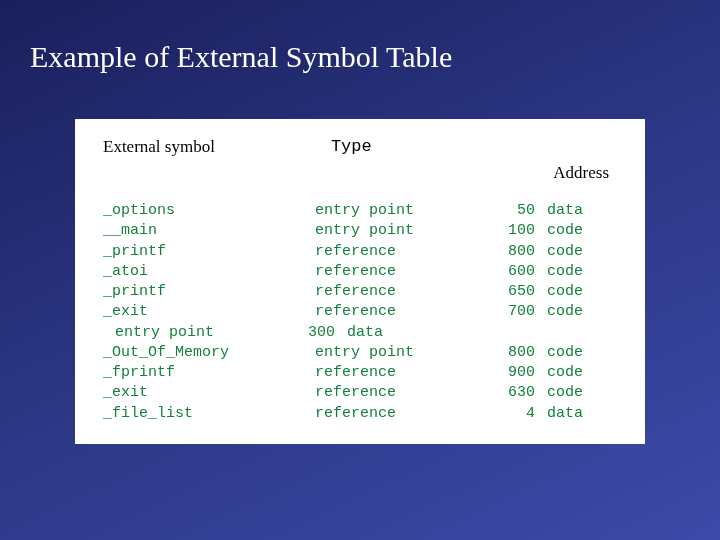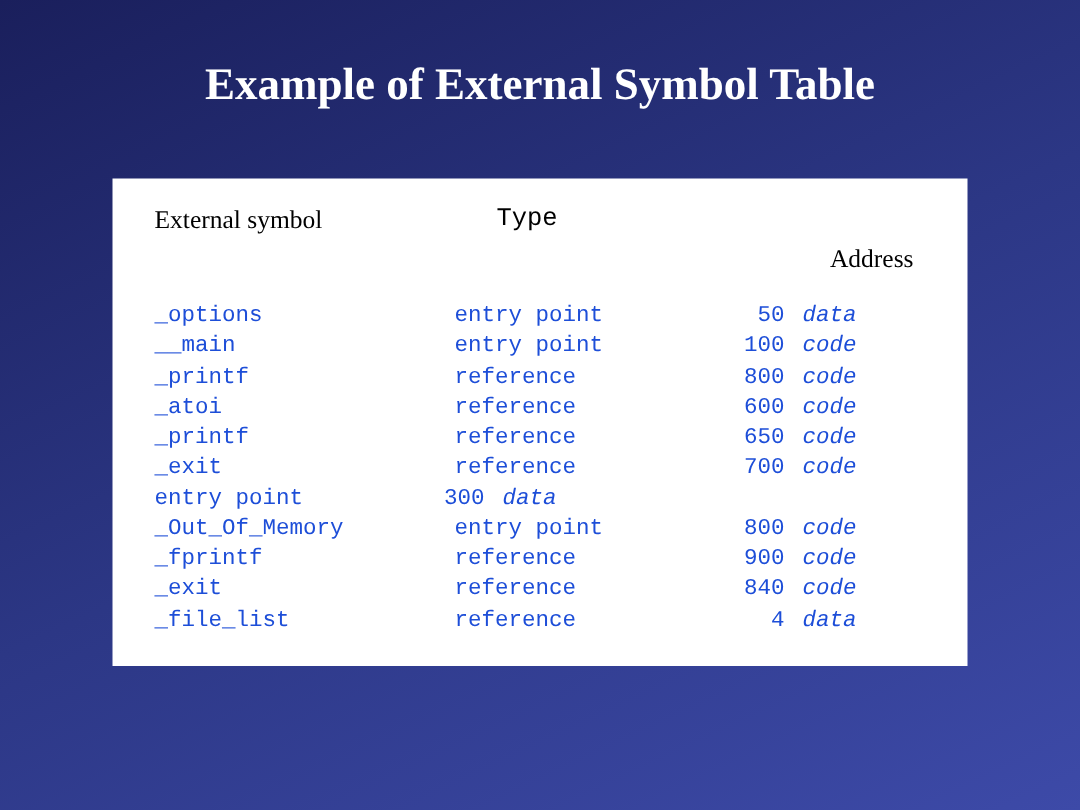--- a/index.html
+++ b/index.html
@@ -16,23 +16,22 @@
   .slide {
     position: relative;
     width: 720px;
     height: 540px;
     box-sizing: border-box;
     padding: 40px 30px 30px 30px;
   }
   .title {
     color: #ffffff;
     font-size: 30px;
-    text-align: center;
     margin: 0 0 45px 0;
-    font-weight: bold;
+    font-weight: normal;
   }
   .panel {
     background: #ffffff;
     width: 570px;
     margin: 0 auto;
     padding: 18px 28px 20px 28px;
     box-sizing: border-box;
     color: #000000;
   }
   .headers {
@@ -43,30 +42,30 @@
     color: #000;
     gap: 44px;
   }
   .headers .hcol1 { width: 220px; }
   .headers .hcol2 { width: 170px; text-align: left; font-family: Liberation Mono, monospace; }
   .headers .hcol3 { width: 110px; text-align: right; padding-right: 8px; margin-top: 26px; }
   .rows {
     font-family: "Courier New", Courier, monospace;
     font-size: 15px;
     line-height: 1.35;
-    color: #1d4ed8;
+    color: #15803d;
   }
   .row {
     display: flex;
     white-space: pre;
   }
   .c1 { width: 200px; }
-  .c2 { width: 170px; }
+  .c2 { width: 170px; margin-left: 12px; }
   .c3 { width: 50px; text-align: right; }
-  .c4 { padding-left: 12px; font-style: italic; }
+  .c4 { padding-left: 12px; }
 </style>
 </head>
 <body>
 
 <div class="slide">
   <h1 class="title">Example of External Symbol Table</h1>
 
   <div class="panel">
     <div class="headers">
       <div class="hcol1">External symbol</div>
@@ -76,17 +75,17 @@
     <div class="rows" id="rows-container">
         <div class="row"><span class="c1">_options</span><span class="c2">entry point</span><span class="c3">50</span><span class="c4">data</span></div>
         <div class="row"><span class="c1">__main</span><span class="c2">entry point</span><span class="c3">100</span><span class="c4">code</span></div>
         <div class="row"><span class="c1">_printf</span><span class="c2">reference</span><span class="c3">800</span><span class="c4">code</span></div>
         <div class="row"><span class="c1">_atoi</span><span class="c2">reference</span><span class="c3">600</span><span class="c4">code</span></div>
         <div class="row"><span class="c1">_printf</span><span class="c2">reference</span><span class="c3">650</span><span class="c4">code</span></div>
         <div class="row"><span class="c1">_exit</span><span class="c2">reference</span><span class="c3">700</span><span class="c4">code</span></div>
         <div class="row"><span class="c2">entry point</span><span class="c3">300</span><span class="c4">data</span></div>
         <div class="row"><span class="c1">_Out_Of_Memory</span><span class="c2">entry point</span><span class="c3">800</span><span class="c4">code</span></div>
         <div class="row"><span class="c1">_fprintf</span><span class="c2">reference</span><span class="c3">900</span><span class="c4">code</span></div>
-        <div class="row"><span class="c1">_exit</span><span class="c2">reference</span><span class="c3">840</span><span class="c4">code</span></div>
+        <div class="row"><span class="c1">_exit</span><span class="c2">reference</span><span class="c3">630</span><span class="c4">code</span></div>
         <div class="row"><span class="c1">_file_list</span><span class="c2">reference</span><span class="c3">4</span><span class="c4">data</span></div>
       </div>
   </div>
 </div>
 
 </body></html>

